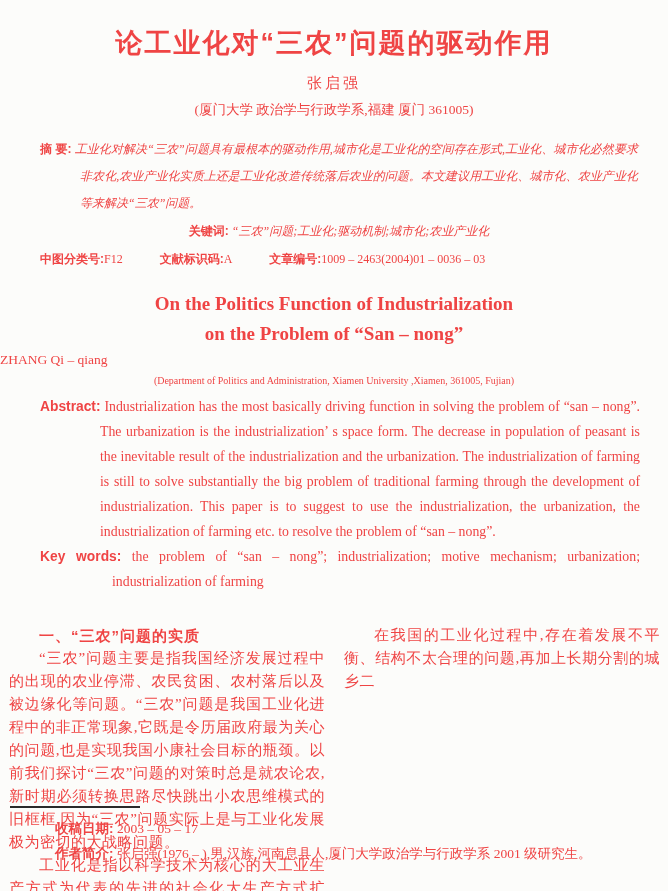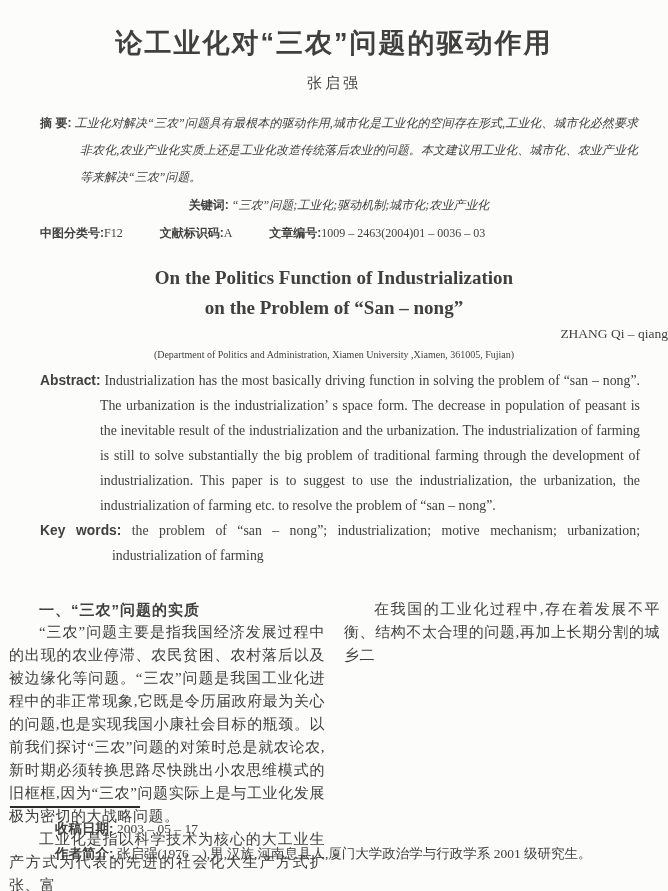--- a/index.html
+++ b/index.html
@@ -7,21 +7,21 @@
     margin: 0;
     padding: 0;
     background: #e8e8e6;
   }
   .page {
     position: relative;
     width: 668px;
     height: 891px;
     margin: 0 auto;
     background: #fcfcfa;
-    color: #404040;
+    color: #ef4444;
     font-family: "Liberation Serif", serif;
     overflow: hidden;
     box-sizing: border-box;
   }
   
   .title-cn {
     margin: 0;
     padding-top: 26px;
     text-align: center;
     font-family: "Liberation Sans", sans-serif;
@@ -73,21 +73,21 @@
   .en-title {
     margin: 16px 0 0 0;
     text-align: center;
     font-size: 19px;
     font-weight: 700;
     line-height: 30px;
     font-family: "Liberation Serif", serif;
   }
   .en-author {
     margin-top: 3px;
-    text-align: right;
+    text-align: left;
     font-size: 13.5px;
   }
   .en-affil {
     margin-top: 7px;
     text-align: center;
     font-size: 10px;
   }
   .en-abs {
     margin: 8px 28px 0 40px;
     font-size: 13.8px;
@@ -144,20 +144,21 @@
     line-height: 25px;
   }
 </style>
 </head>
 <body>
 
 <div class="page">
 
   <h1 class="title-cn">论工业化对“三农”问题的驱动作用</h1>
   <div class="author-cn">张启强</div>
+  <div class="affil-cn">(厦门大学 政治学与行政学系,福建 厦门 361005)</div>
 
   <div class="cn-meta">
     <div class="hang-abs">
       <span class="label-b">摘 要:</span>
       <span class="kai">工业化对解决“三农”问题具有最根本的驱动作用,城市化是工业化的空间存在形式,工业化、城市化必然要求非农化,农业产业化实质上还是工业化改造传统落后农业的问题。本文建议用工业化、城市化、农业产业化等来解决“三农”问题。</span>
     </div>
     <div class="kw-line">
       <span class="label-b">关键词:</span>
       <span class="kai">“三农”问题;工业化;驱动机制;城市化;农业产业化</span>
     </div>

